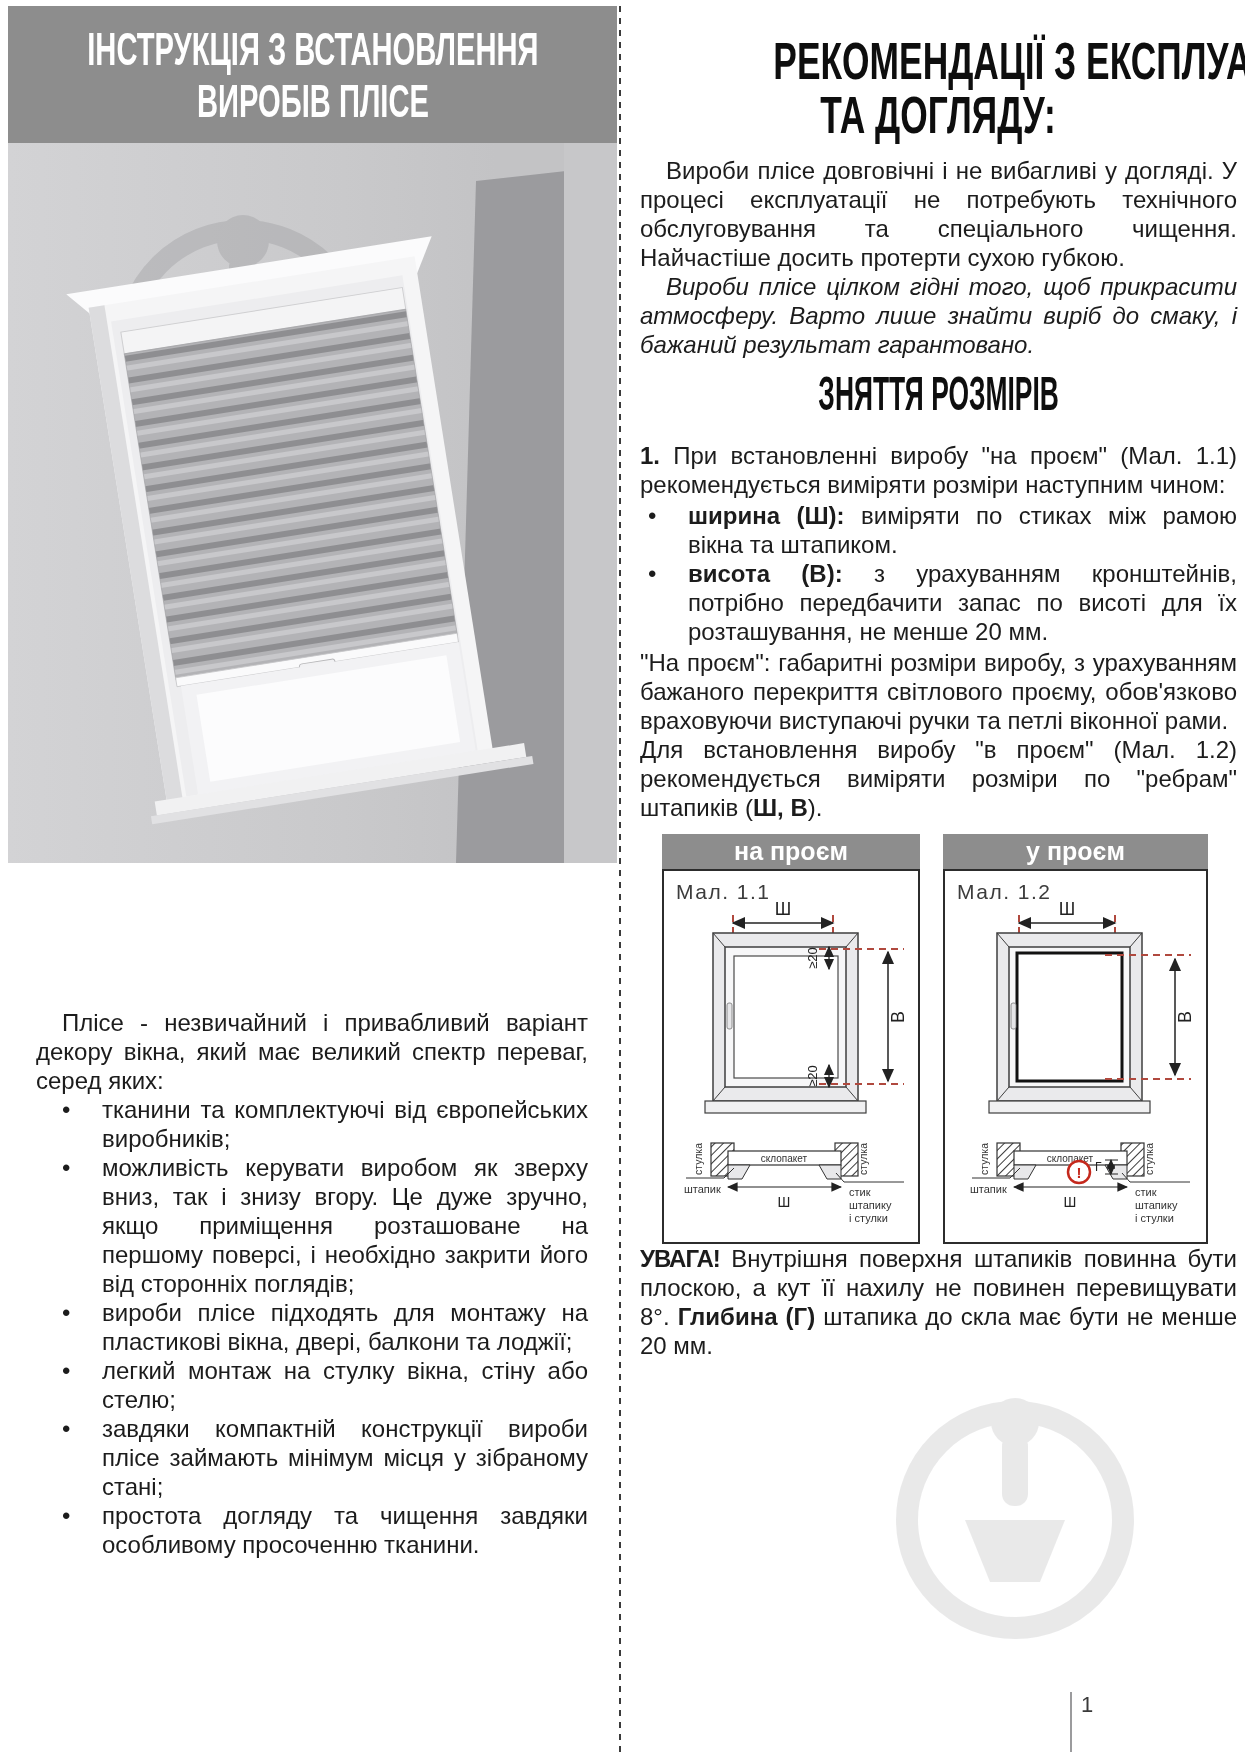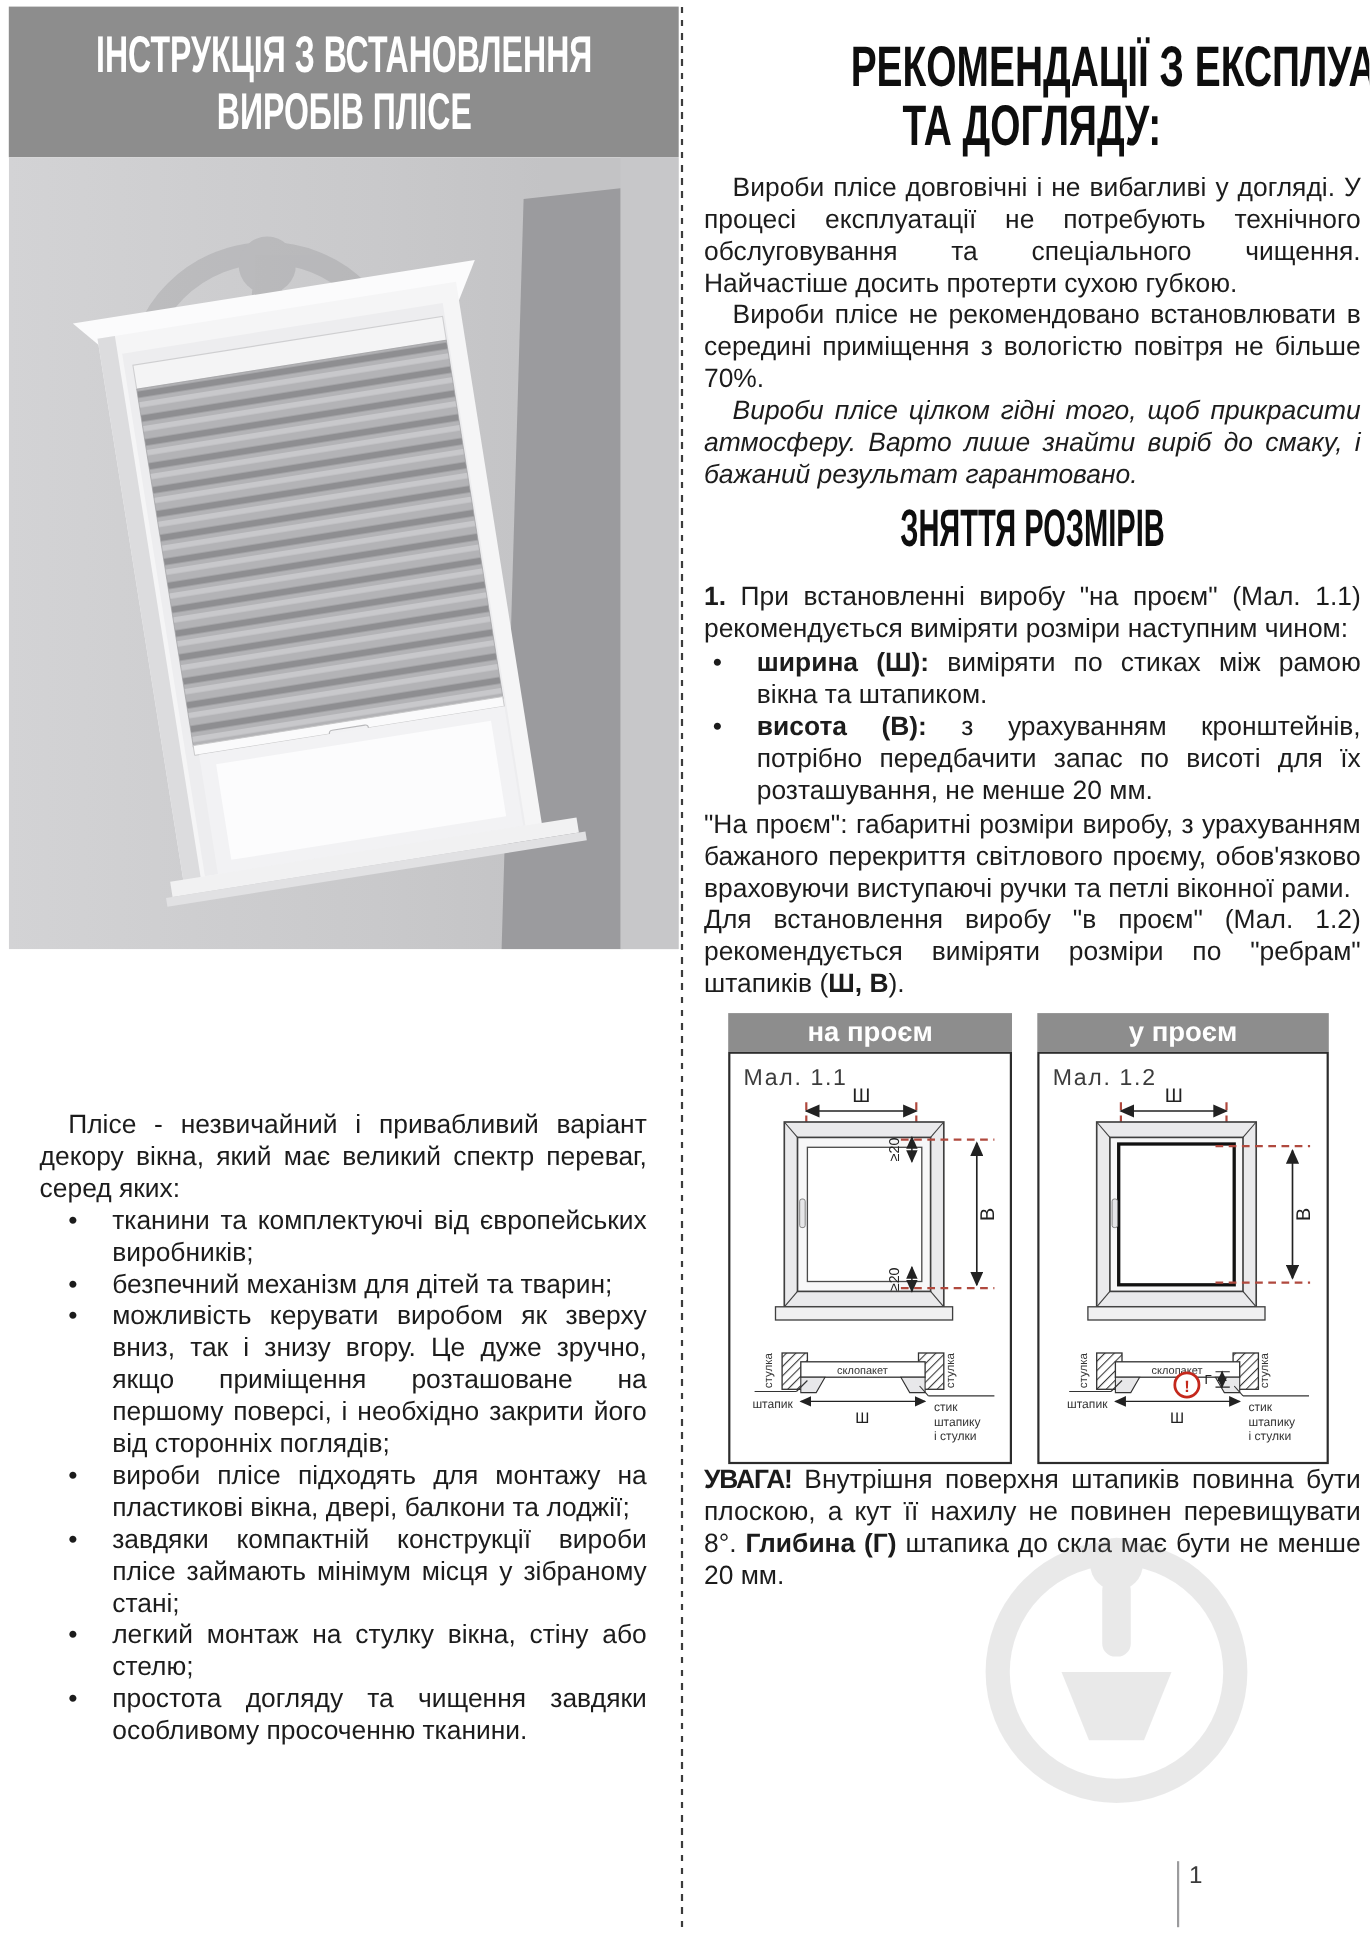--- a/index.html
+++ b/index.html
@@ -107,38 +107,36 @@
         <rect x="102" y="647" width="386" height="8" fill="#e1e1e3"></rect>
       </g>
     </svg>
   </div>
 
 
   <div class="lc-flow">
     <p class="body ind">Плісе - незвичайний і привабливий варіант декору вікна, який має великий спектр переваг, серед яких:</p>
     <ul class="blt">
       <li><span>тканини та комплектуючі від європейських виробників;</span></li>
-      <li><span>безпечний механізм для дітей та тварин;</span></li>
       <li><span>можливість керувати виробом як зверху вниз, так і знизу вгору. Це дуже зручно, якщо приміщення розташоване на першому поверсі, і необхідно закрити його від сторонніх поглядів;</span></li>
       <li><span>вироби плісе підходять для монтажу на пластикові вікна, двері, балкони та лоджії;</span></li>
+      <li><span>легкий монтаж на стулку вікна, стіну або стелю;</span></li>
       <li><span>завдяки компактній конструкції вироби плісе займають мінімум місця у зібраному стані;</span></li>
-      <li><span>легкий монтаж на стулку вікна, стіну або стелю;</span></li>
       <li><span>простота догляду та чищення завдяки особливому просоченню тканини.</span></li>
     </ul>
   </div>
 
   <div class="divider"></div>
 
   <div class="rc-flow">
     <h1 class="rc-title">
       <span class="cond" style="--sx:0.68">РЕКОМЕНДАЦІЇ З ЕКСПЛУАТАЦІЇ</span><br>
       <span class="cond" style="--sx:0.68">ТА ДОГЛЯДУ:</span>
     </h1>
     <p class="body ind mb8">Вироби плісе довговічні і не вибагливі у догляді. У процесі експлуатації не потребують технічного обслуговування та спеціального чищення. Найчастіше досить протерти сухою губкою.</p>
-    <p class="body ind mb24">Вироби плісе не рекомендовано встановлювати в середині приміщення з вологістю повітря не більше 70%.</p>
     <p class="body ind it mb12">Вироби плісе цілком гідні того, щоб прикрасити атмосферу. Варто лише знайти виріб до смаку, і бажаний результат гарантовано.</p>
 
     <h2 class="rc-sub"><span class="cond" style="--sx:0.55">ЗНЯТТЯ РОЗМІРІВ</span></h2>
 
     <p class="body mb2"><b>1.</b><span> При встановленні виробу "на проєм" (Мал. 1.1) рекомендується виміряти розміри наступним чином:</span></p>
     <ul class="blt">
       <li><b>ширина (Ш):</b><span> виміряти по стиках між рамою вікна та штапиком.</span></li>
       <li><b>висота (В):</b><span> з урахуванням кронштейнів, потрібно передбачити запас по висоті для їх розташування, не менше 20 мм.</span></li>
     </ul>
     <p class="body">"На проєм": габаритні розміри виробу, з урахуванням бажаного перекриття світлового проєму, обов'язково враховуючи виступаючі ручки та петлі віконної рами.</p>

